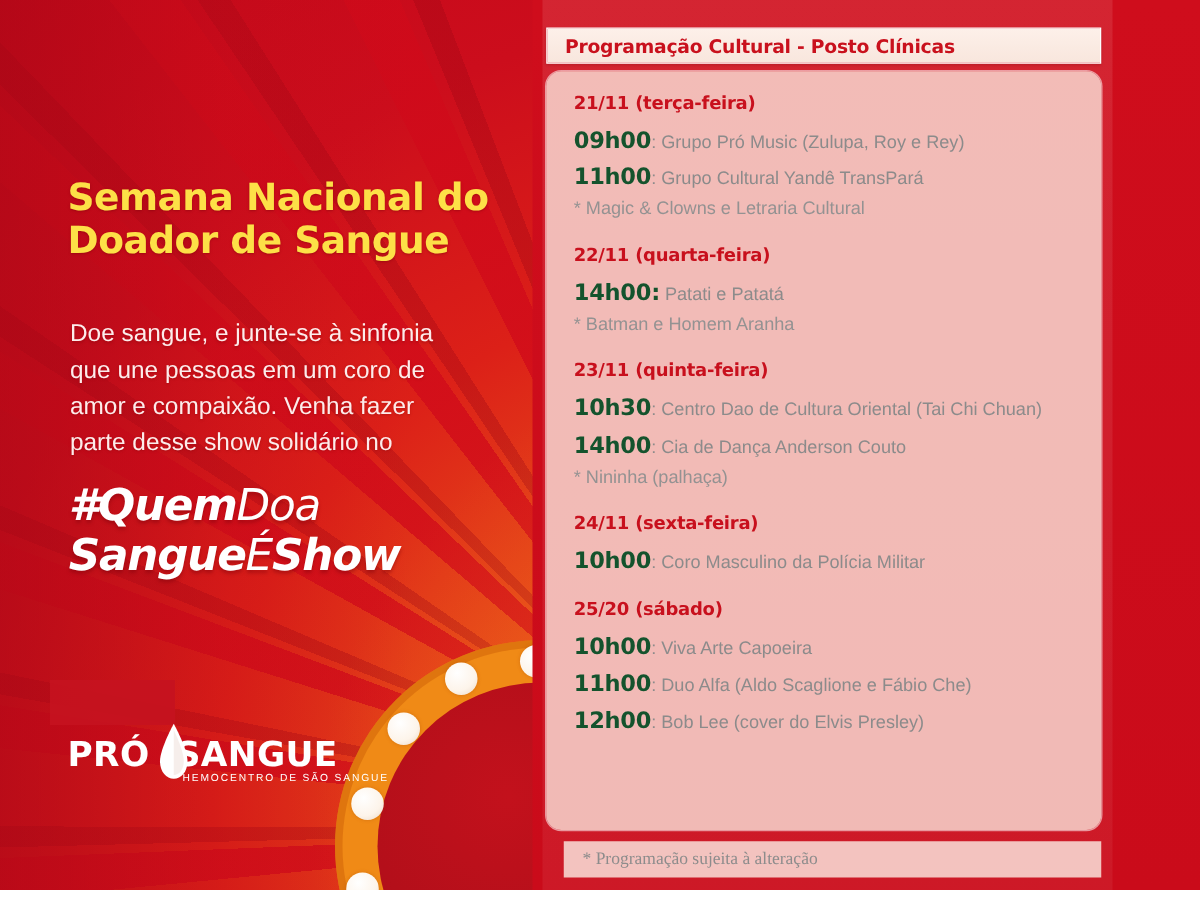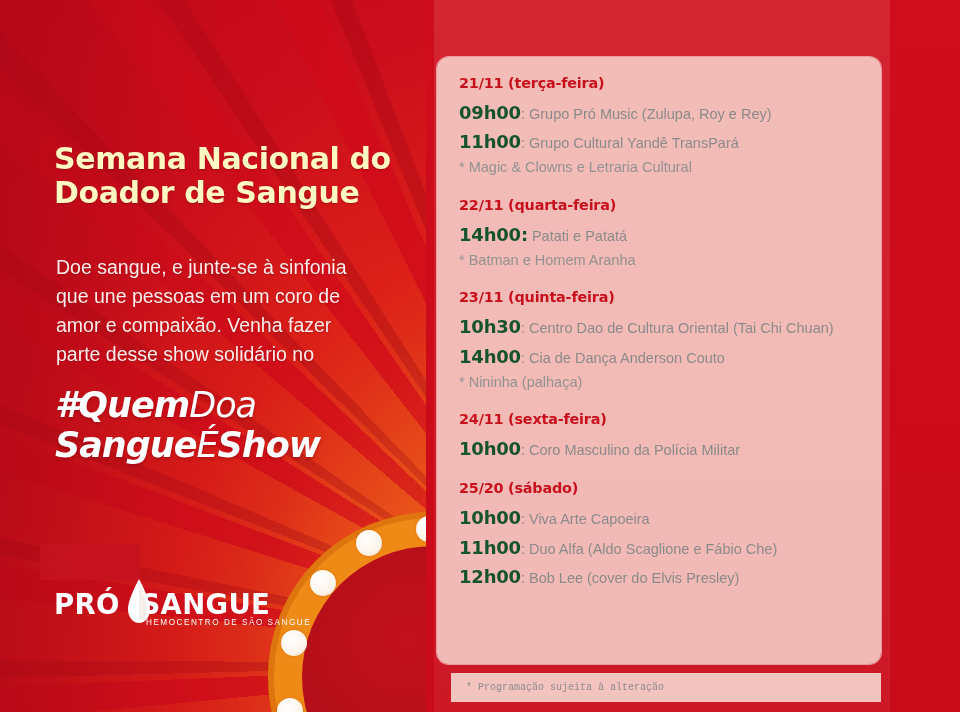--- a/index.html
+++ b/index.html
@@ -111,21 +111,21 @@
     height: 500px;
     opacity: .85;
   }
 
   
   .headline {
     position: absolute;
     left: 54px;
     top: 142px;
     width: 370px;
-    color: #fef9c3;
+    color: #fde047;
     font-family: "DejaVu Sans", sans-serif;
     font-weight: bold;
     font-size: 30px;
     line-height: 1.13;
     letter-spacing: -0.4px;
     text-shadow: 0 1px 2px rgba(120,0,10,.45);
   }
   .subcopy {
     position: absolute;
     left: 56px;
@@ -294,22 +294,22 @@
     top: 673px;
     width: 430px;
     height: 29px;
     background: rgba(251,233,224,0.82);
     display: flex;
     align-items: center;
     box-sizing: border-box;
     padding-left: 15px;
   }
   .panel-footer-text {
-    font-family: Liberation Mono, monospace;
-    font-size: 10px;
+    font-family: Liberation Serif, serif;
+    font-size: 14px;
     color: #8d8c8c;
     white-space: nowrap;
   }
 
   .bottom-strip {
     position: absolute;
     left: 0;
     top: 712px;
     width: 960px;
     height: 8px;
@@ -384,20 +384,23 @@
         <path d="M13 6 C13 6 21 22 21 31 C21 37.6 17.4 42 13 42 Z" fill="#f2e7e2" opacity=".7"></path>
       </svg>
       <div class="logo-sub">HEMOCENTRO DE SÃO SANGUE</div>
     </div>
   </div>
 
   <div class="right-wrap">
     <div class="right-bg"></div>
     <div class="right-veil"></div>
 
+    <div class="panel-header">
+      <span class="panel-header-title">Programação Cultural - Posto Clínicas</span>
+    </div>
 
     <div class="panel-body" id="schedule-body">
         <div class="day-block">
           <div class="day-title">21/11 (terça-feira)</div>
           <div class="ev-row"><span class="ev-time">09h00</span><span>: </span><span>Grupo Pró Music (Zulupa, Roy e Rey)</span></div>
           <div class="ev-row"><span class="ev-time">11h00</span><span>: </span><span>Grupo Cultural Yandê TransPará</span></div>
           <div class="ev-note">* Magic &amp; Clowns e Letraria  Cultural</div>
         </div>
         <div class="day-block">
           <div class="day-title">22/11 (quarta-feira)</div>

